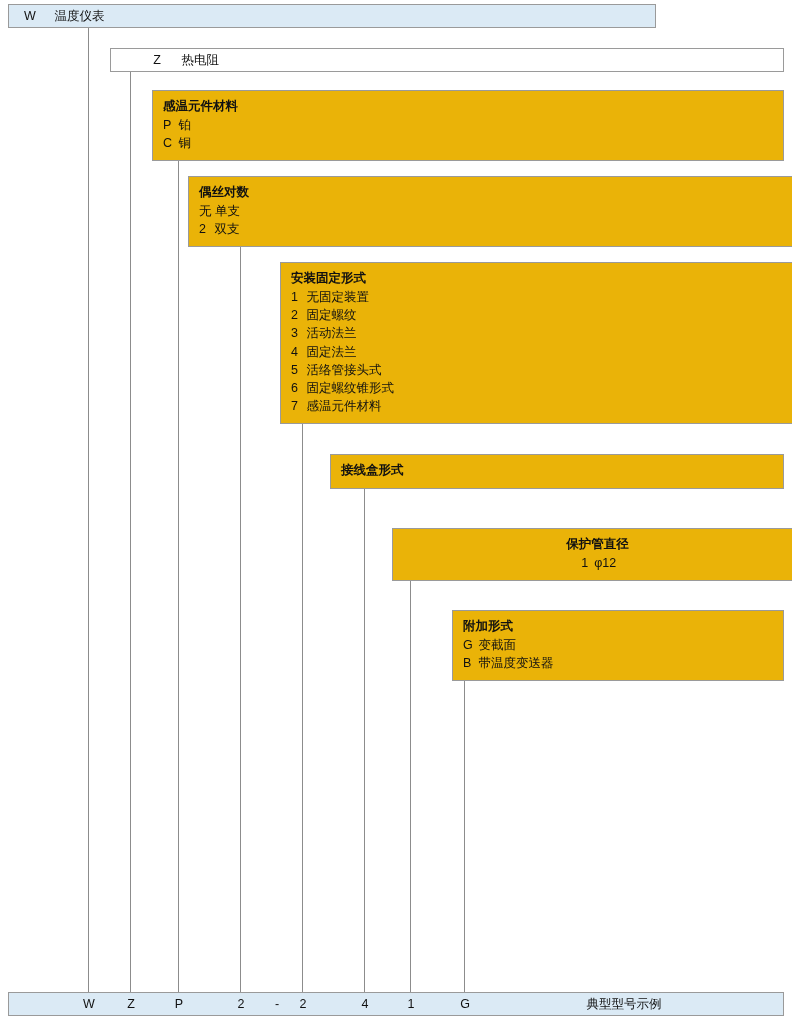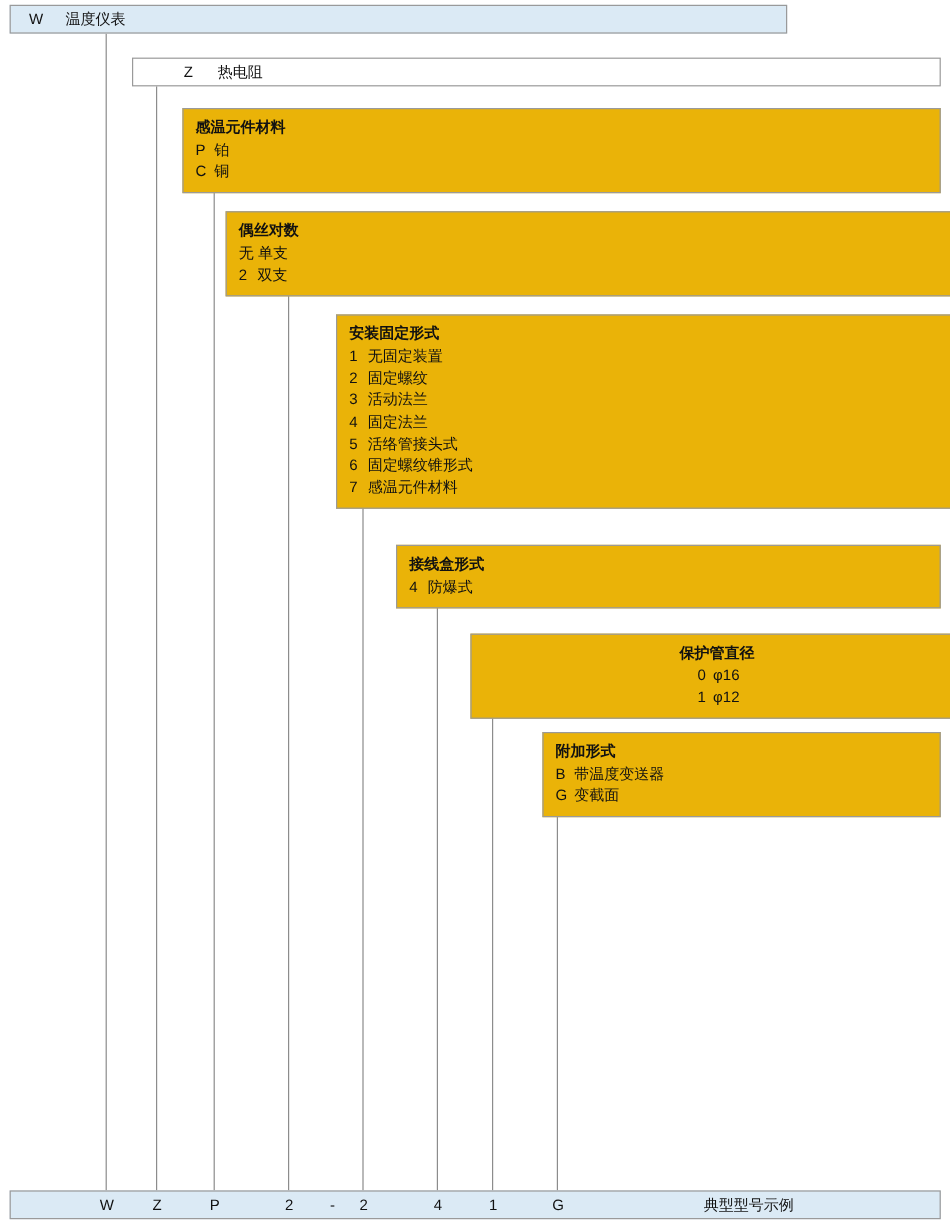--- a/index.html
+++ b/index.html
@@ -173,47 +173,39 @@
     <span>固定螺纹锥形式</span>
   </span>
   <span class="opt">
     <span class="code">7</span>
     <span>感温元件材料</span>
   </span>
 </div>
 
 <div class="node" style="left:330px; top:454px; width:454px;">
   <span class="title">接线盒形式</span>
-  <span class="opt">
-    <span class="code">4</span>
-    <span>防爆式</span>
-  </span>
 </div>
 
 <div class="node" style="left:392px; top:528px; width:425px;text-align:center;">
   <span class="title">保护管直径</span>
   <span class="opt">
-    <span class="code">0</span>
-    <span>φ16</span>
-  </span>
-  <span class="opt">
     <span class="code">1</span>
     <span>φ12</span>
   </span>
 </div>
 
 <div class="node" style="left:452px; top:610px; width:332px;">
   <span class="title">附加形式</span>
   <span class="opt">
+    <span class="code">G</span>
+    <span>变截面</span>
+  </span>
+  <span class="opt">
     <span class="code">B</span>
     <span>带温度变送器</span>
-  </span>
-  <span class="opt">
-    <span class="code">G</span>
-    <span>变截面</span>
   </span>
 </div>
 
 <div id="summary-bar">
   <span class="cell" style="left:60px; width:40px;">W</span>
   <span class="cell" style="left:102px; width:40px;">Z</span>
   <span class="cell" style="left:150px; width:40px;">P</span>
   <span class="cell" style="left:212px; width:40px;">2</span>
   <span class="cell" style="left:248px; width:40px;">-</span>
   <span class="cell" style="left:274px; width:40px;">2</span>

